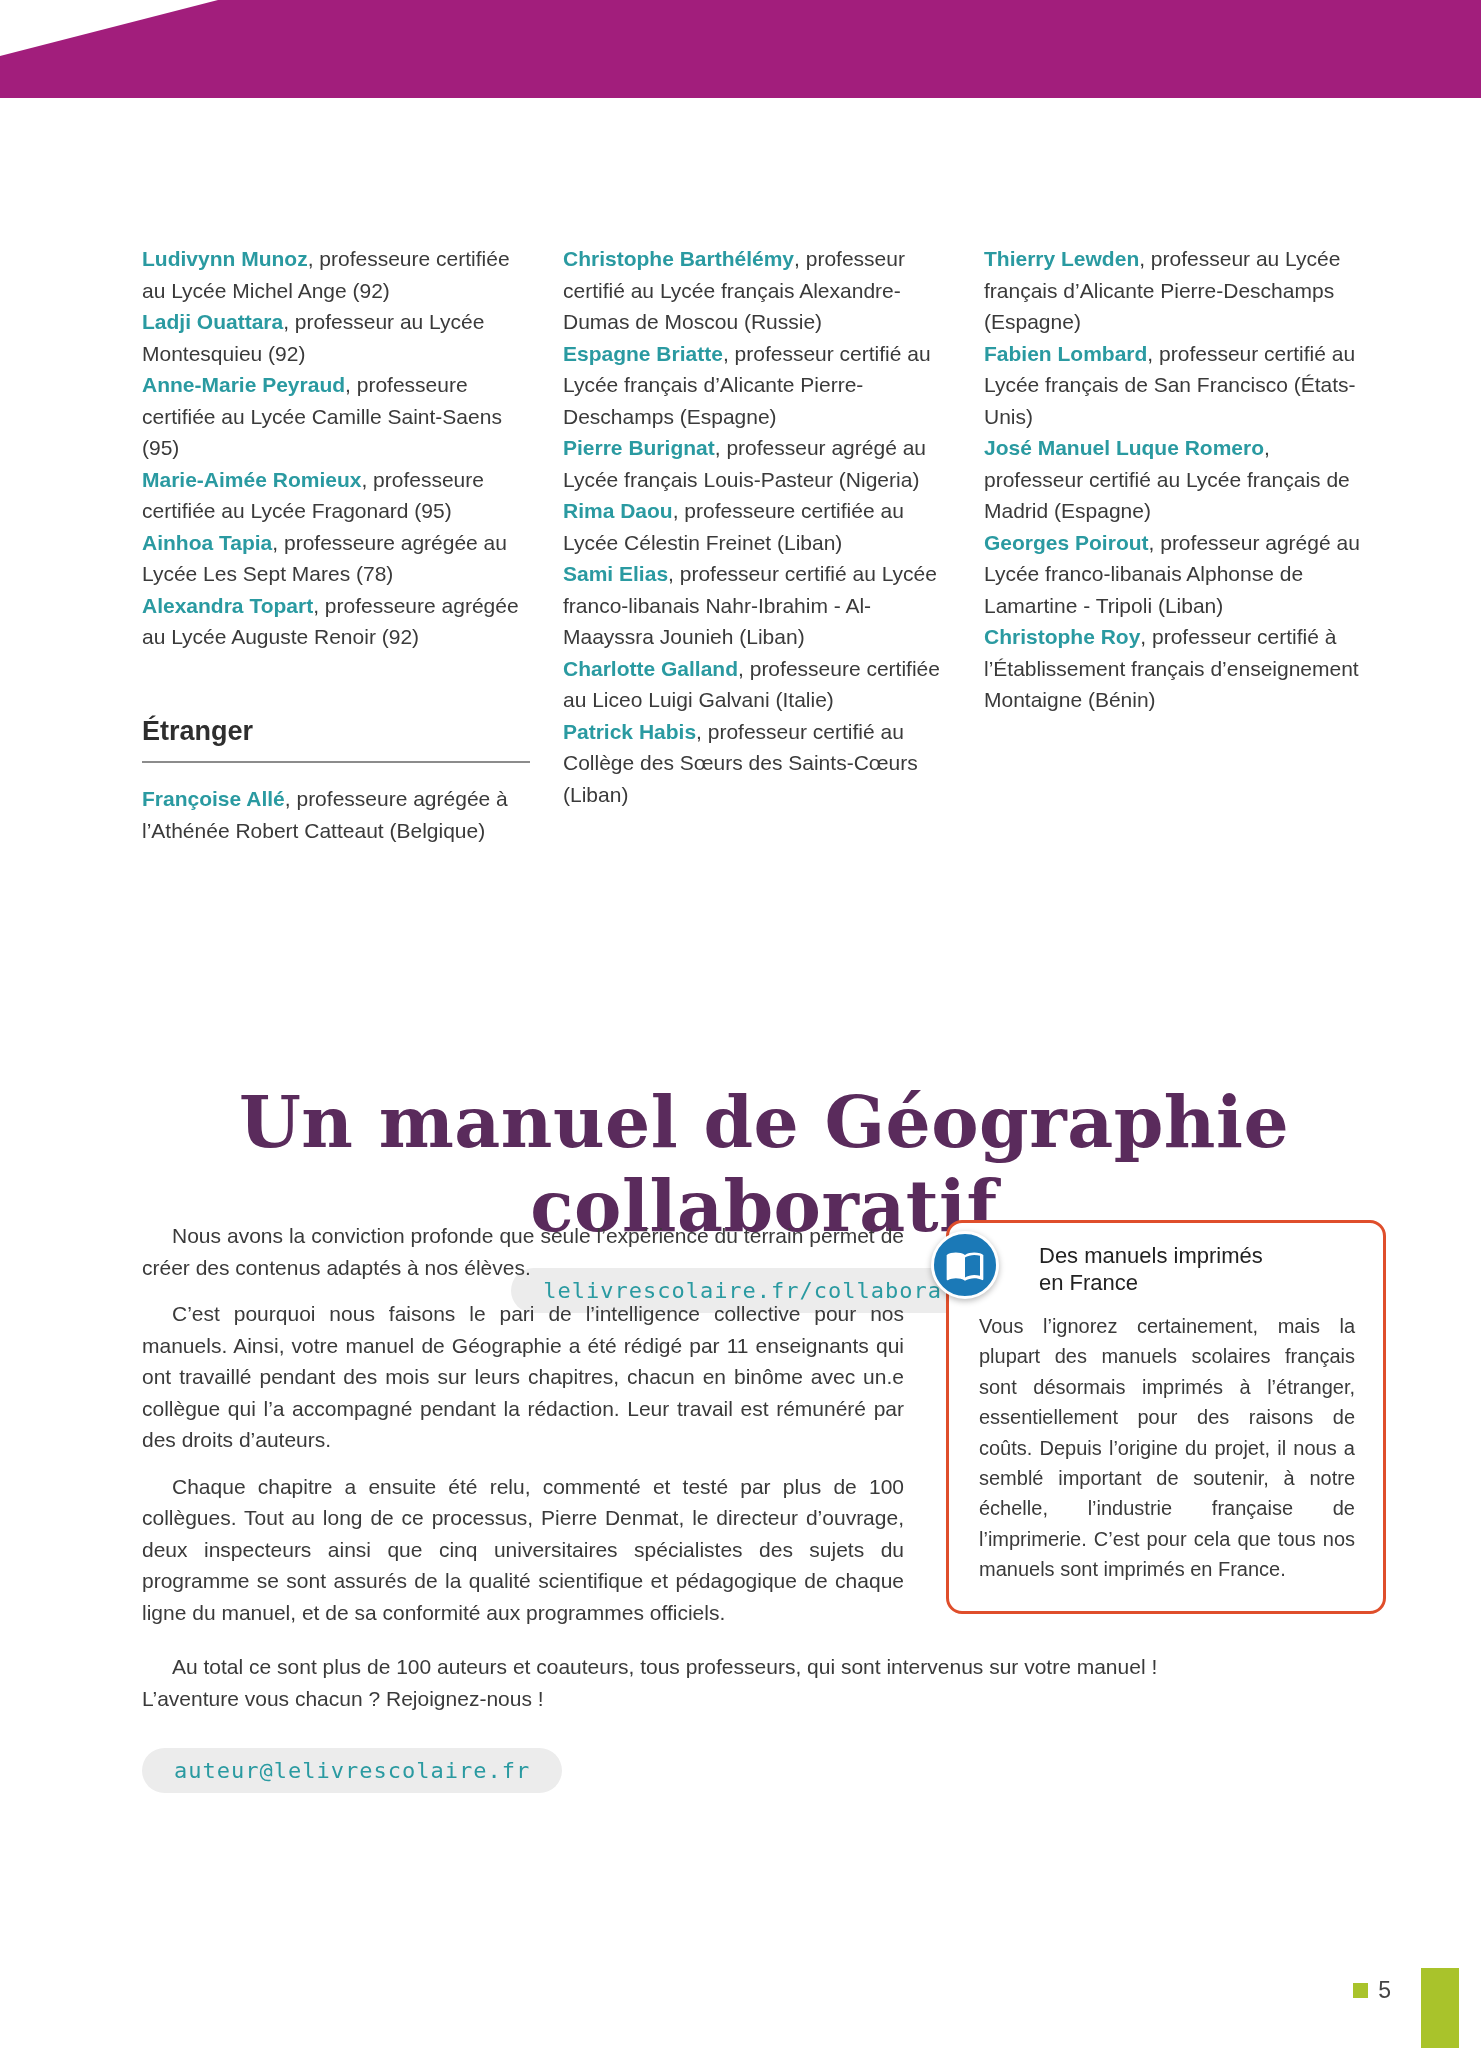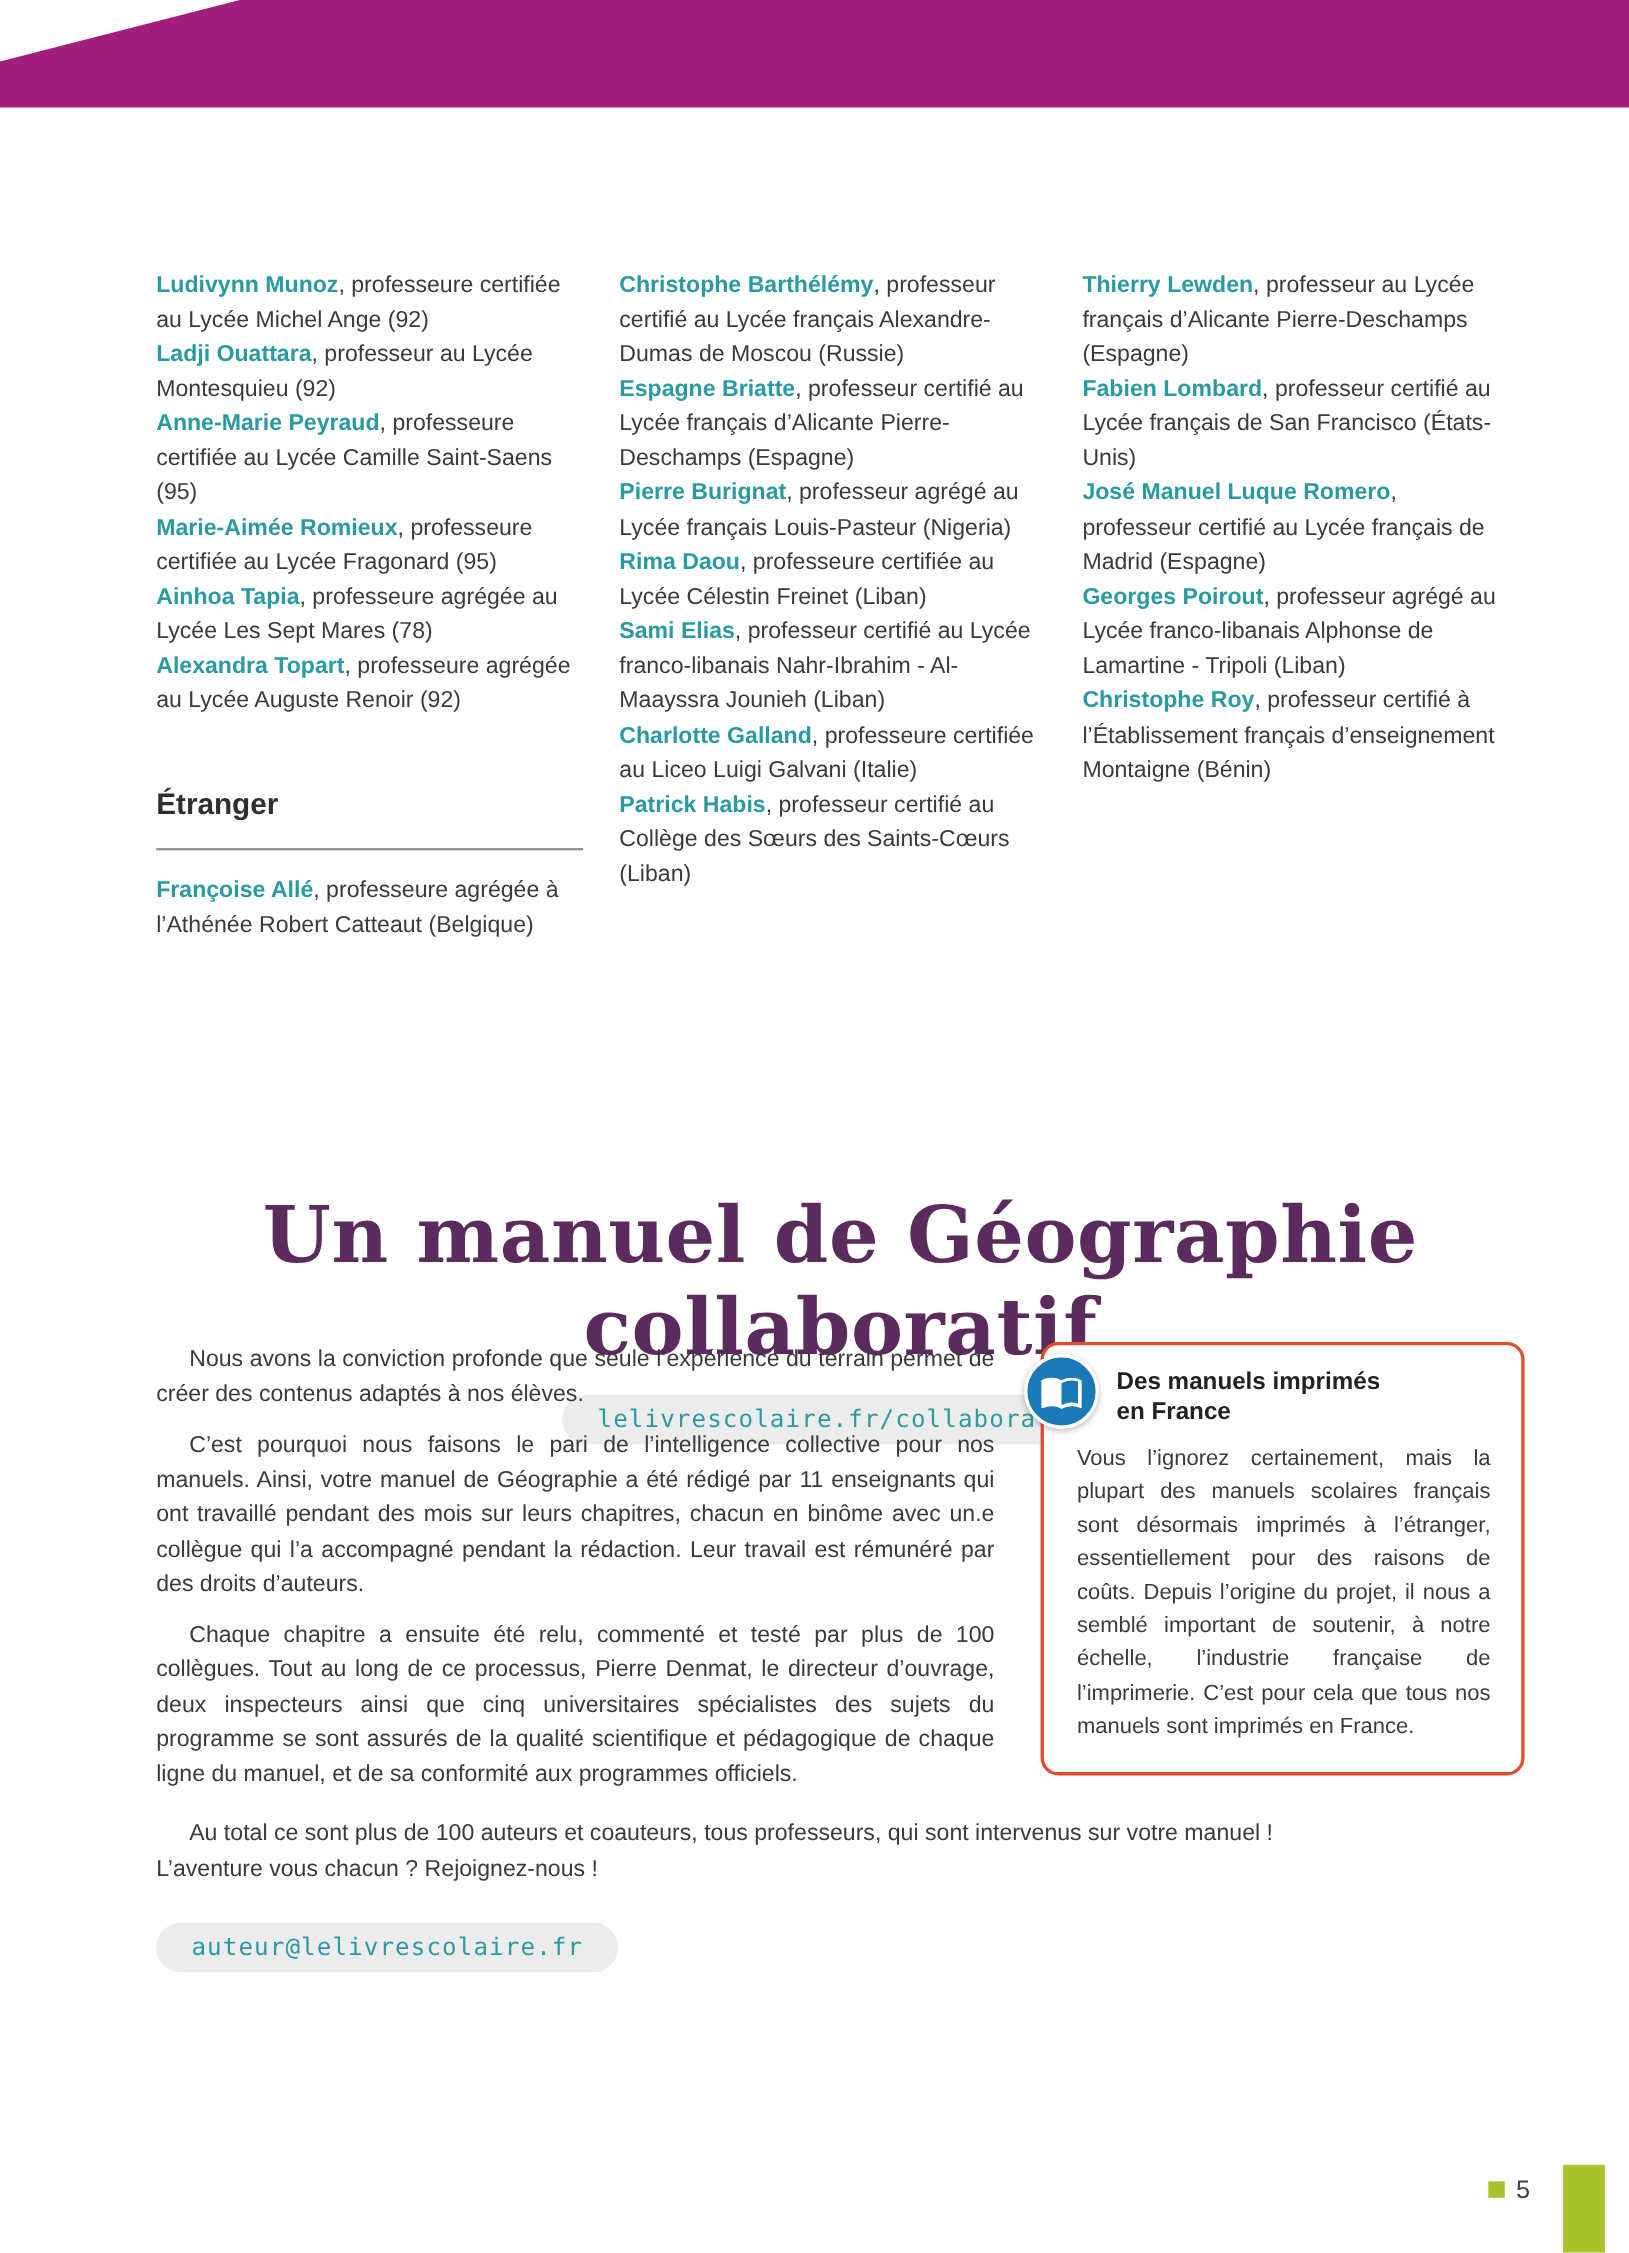--- a/index.html
+++ b/index.html
@@ -24,21 +24,21 @@
     display:flex; gap:33px;
     font-size:21px; line-height:1.5; color:#3a3a3a;
   }
   .col { width:388px; }
   .entry { margin:0; }
   .nm { color:var(--teal,#2a9aa1); font-weight:bold; }
 
   .etranger {
     font-size:27px; font-weight:bold; color:#2e2e2e;
     margin-top:58px; margin-bottom:20px;
-    padding-bottom:20px; border-bottom:2px solid #8c8c8c;
+    padding-bottom:10px; border-bottom:2px solid #8c8c8c;
   }
 
   
   .collab-header {
     position:absolute; top:1080px; left:120px; width:1288px; text-align:center;
   }
   .collab-title {
     font-family:"DejaVu Serif", serif; font-weight:600;
     font-size:71px; color:var(--purple,#5a2b5c); letter-spacing:.5px;
   }
@@ -71,22 +71,22 @@
   .box-icon {
     width:68px; height:68px; border-radius:50%;
     background:var(--blue,#1b79b7);
     border:3px solid #ffffff;
     box-shadow:0 2px 6px rgba(0,0,0,.28);
     display:flex; align-items:center; justify-content:center;
     flex:none; margin-top:-8px;
   }
   .box-icon svg { width:40px; height:40px; fill:#ffffff; }
   .box-title {
-    font-size:22px; font-weight:bold; color:#222222;
-    line-height:1.25; max-width:250px;
+    font-size:22px; font-weight:normal; color:#222222;
+    line-height:1.25; max-width:250px;margin-left:24px;
   }
   .box-body { font-size:20px; line-height:1.52; text-align:justify; color:#3a3a3a; }
 
   .full-para { margin-top:8px; font-size:21px; line-height:1.5; }
   .full-para .fp1 { display:block; padding-left:30px; }
   .full-para .fp2 { display:block; }
 
   .email-wrap { text-align:left; margin-top:34px; }
 
   

